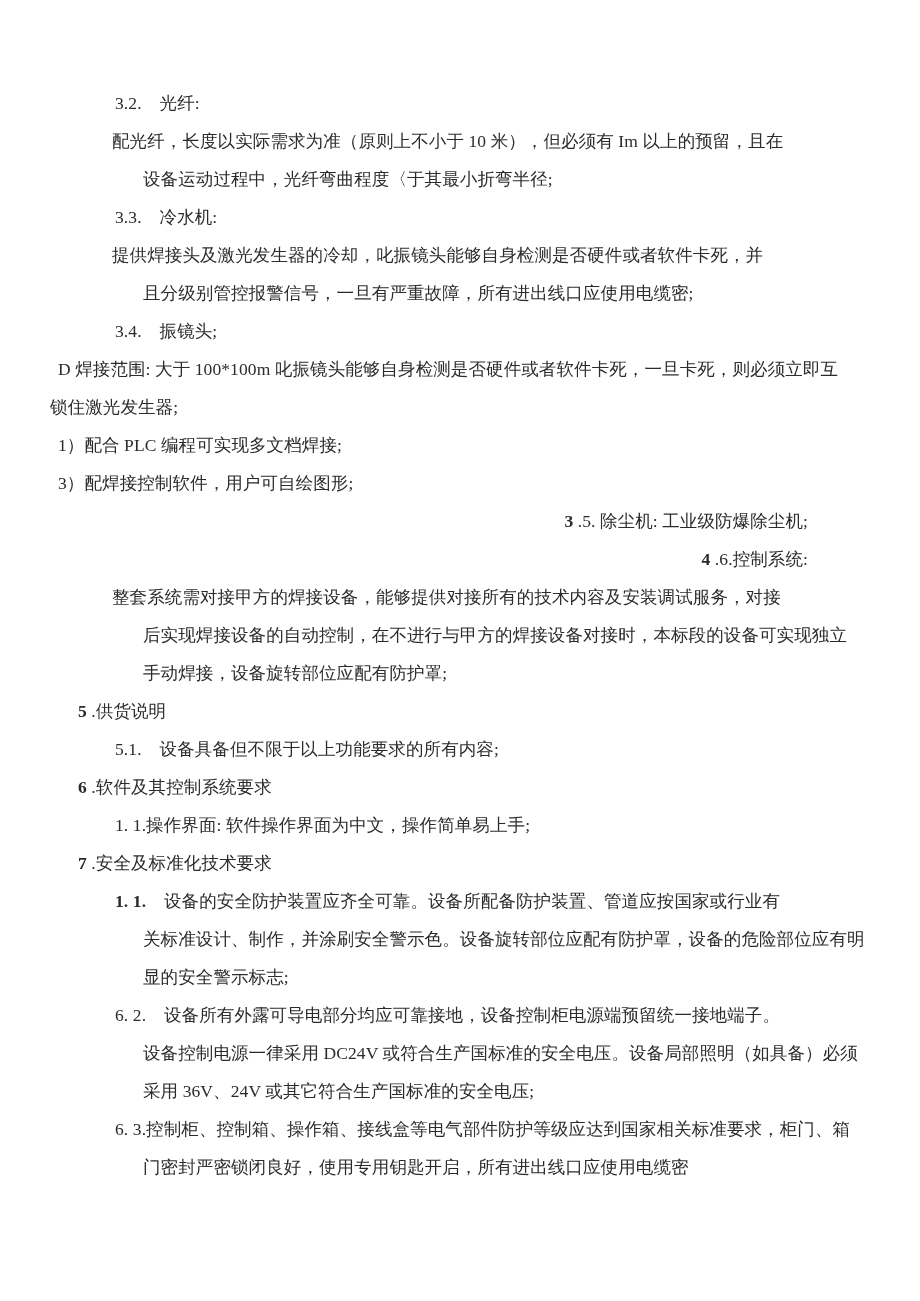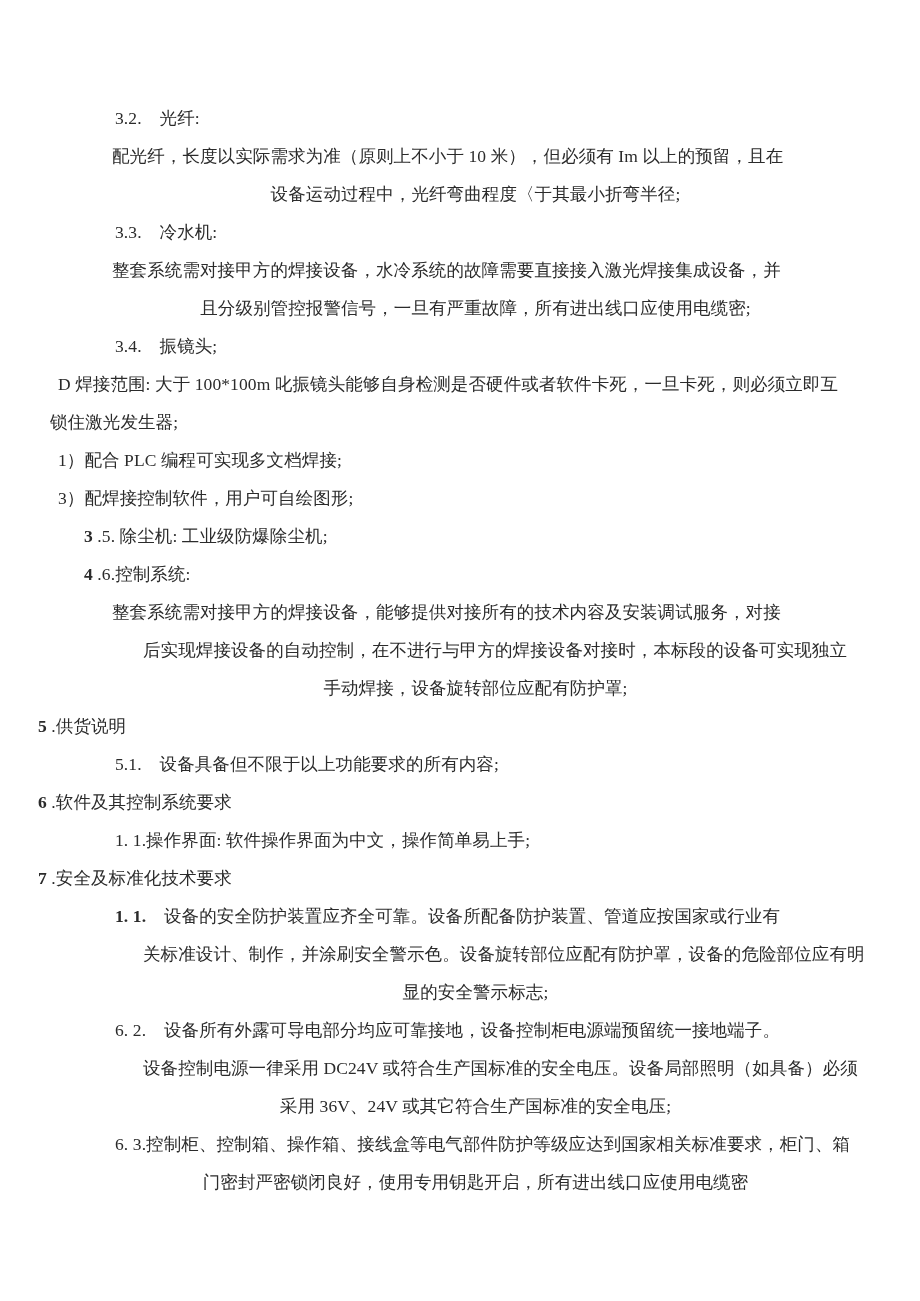--- a/index.html
+++ b/index.html
@@ -15,55 +15,55 @@
   #page {
     position: relative;
     width: 920px;
     height: 1301px;
     background: #ffffff;
     overflow: hidden;
   }
   #doc-body {
     position: absolute;
     left: 0;
-    top: 15px;
+    top: 0;
     width: 808px;
   }
   .ln {
     position: relative;
     height: 38px;
     line-height: 38px;
     white-space: pre;
     font-size: 17.5px;
     letter-spacing: 0.1px;
     color: #2b2b2b;
   }
   
   .i-doc   { padding-left: 58px; }   
-  .i-head  { padding-left: 38px; }   
+  .i-head  { padding-left: 78px; }   
   .i-num   { padding-left: 115px; }  
-  .i-num2  { padding-left: 84px; }  
-  .i-cont  { padding-left: 143px; text-align: center; }  
+  .i-num2  { padding-left: 84px; text-align: right; }  
+  .i-cont  { padding-left: 143px; }  
   .i-first { padding-left: 112px; }  
   .i-lock  { padding-left: 50px; }  
 
   .num-bold {
     font-weight: bold;
   }
 </style>
 </head>
 <body>
 
 <div id="page" style="width: 920px; height: 1301px; background: rgb(255, 255, 255);">
   <div id="doc-body" style="padding-top: 84px;">
       <div class="ln i-num">3.2.    光纤:</div>
       <div class="ln i-first">配光纤，长度以实际需求为准（原则上不小于 10 米），但必须有 Im 以上的预留，且在</div>
       <div class="ln i-cont">设备运动过程中，光纤弯曲程度〈于其最小折弯半径;</div>
       <div class="ln i-num">3.3.    冷水机:</div>
-      <div class="ln i-first">整套系统需对接甲方的焊接设备，水冷系统的故障需要直接接入激光焊接集成设备，并</div>
+      <div class="ln i-first">提供焊接头及激光发生器的冷却，叱振镜头能够自身检测是否硬件或者软件卡死，并</div>
       <div class="ln i-cont">且分级别管控报警信号，一旦有严重故障，所有进出线口应使用电缆密;</div>
       <div class="ln i-num">3.4.    振镜头;</div>
       <div class="ln i-doc">D 焊接范围: 大于 100*100m 叱振镜头能够自身检测是否硬件或者软件卡死，一旦卡死，则必须立即互</div>
       <div class="ln i-lock">锁住激光发生器;</div>
       <div class="ln i-doc">1）配合 PLC 编程可实现多文档焊接;</div>
       <div class="ln i-doc">3）配焊接控制软件，用户可自绘图形;</div>
       <div class="ln i-num2"><span class="num-bold">3</span><span> .5. 除尘机: 工业级防爆除尘机;</span></div>
       <div class="ln i-num2"><span class="num-bold">4</span><span> .6.控制系统:</span></div>
       <div class="ln i-first">整套系统需对接甲方的焊接设备，能够提供对接所有的技术内容及安装调试服务，对接</div>
       <div class="ln i-cont">后实现焊接设备的自动控制，在不进行与甲方的焊接设备对接时，本标段的设备可实现独立</div>

